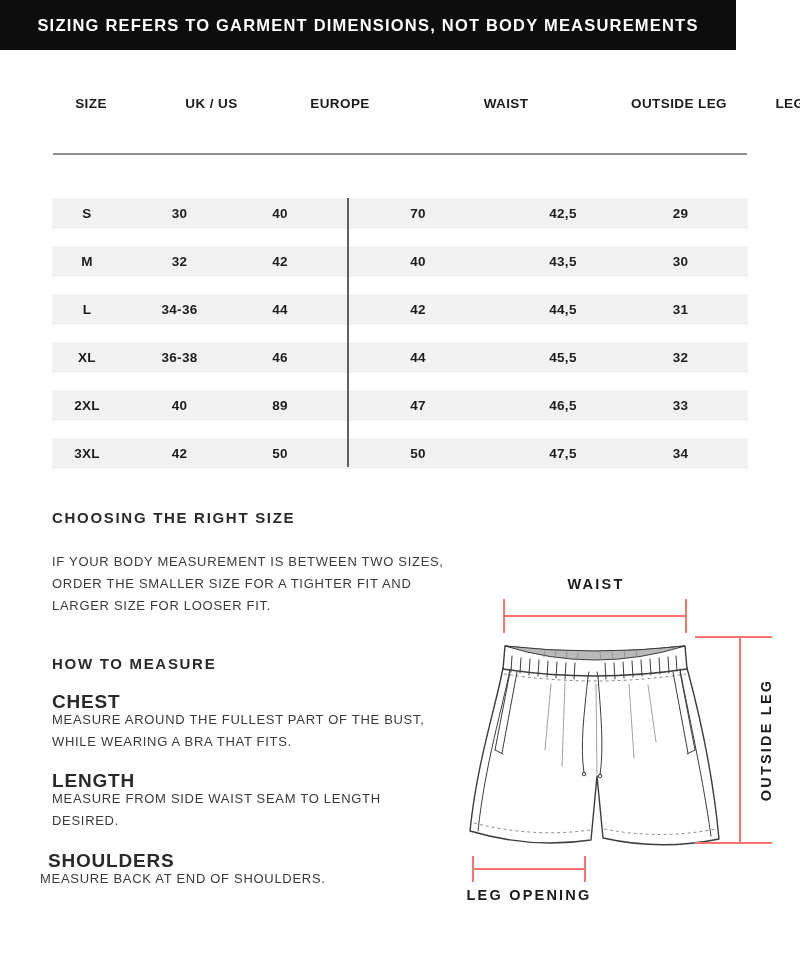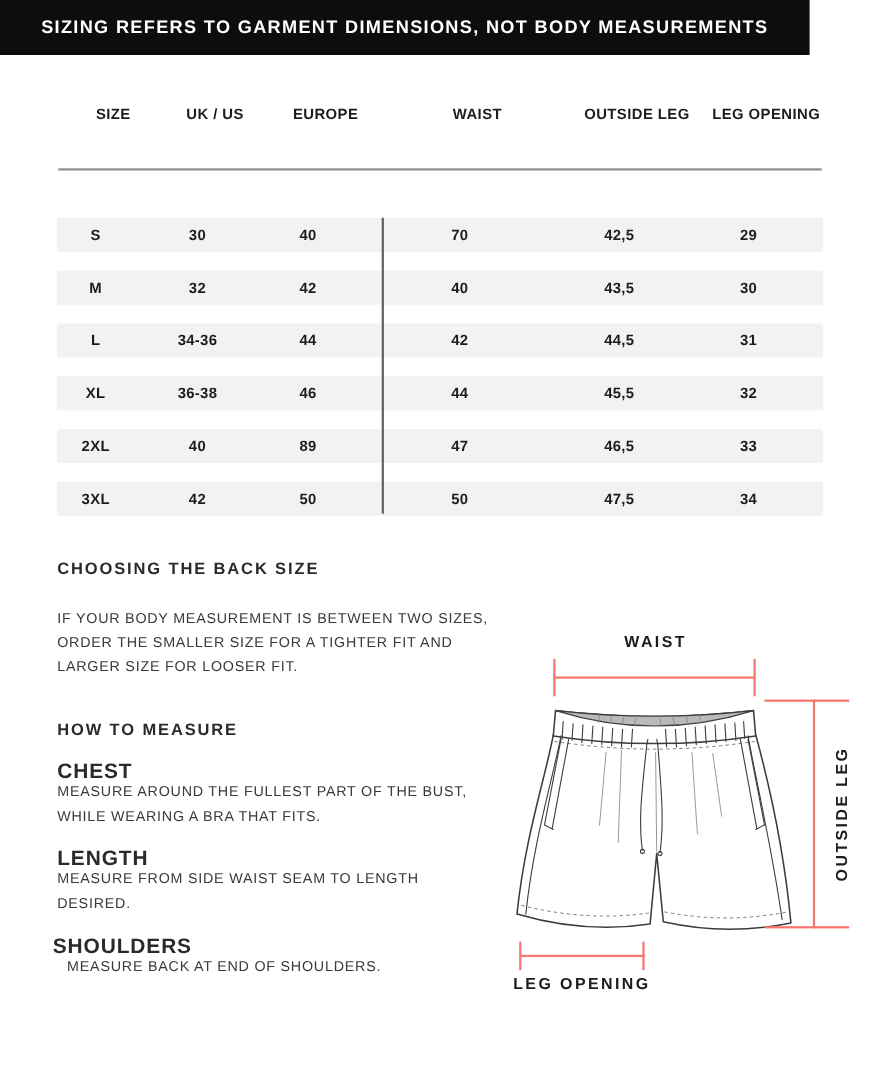--- a/index.html
+++ b/index.html
@@ -12,21 +12,21 @@
 
   
   .banner{
     left:0;top:0;width:736px;height:50px;background:#0d0d0d;color:#ffffff;
     display:flex;align-items:center;justify-content:center;
     font-weight:bold;font-size:16.5px;letter-spacing:1.2px;white-space:nowrap;
   }
 
   
   .grid6{display:grid;grid-template-columns:70px 115px 86px 190px 100px 135px;}
-  .thead{left:68px;top:96px;width:696px;}
+  .thead{left:56px;top:96px;width:696px;gap:28px;}
   .th{text-align:center;font-weight:bold;font-size:13.5px;letter-spacing:.4px;white-space:nowrap;}
   .rule{left:53px;top:153px;width:694px;height:2px;background:#8f8f8f;}
   .trow{left:52px;width:696px;height:31px;background:#f2f2f2;align-items:center;}
   .td{text-align:center;font-weight:bold;font-size:13.5px;letter-spacing:.3px;}
   .divider{left:347px;top:198px;width:2px;height:269px;background:#606060;}
 
   
   .sec-title{font-weight:bold;font-size:15px;letter-spacing:1.7px;color:#2a2a2a;white-space:nowrap;}
   .body-text{font-size:13px;letter-spacing:.7px;line-height:22px;color:#3a3a3a;width:400px;}
   .sub-label{font-weight:bold;font-size:19px;letter-spacing:.8px;color:#2a2a2a;}
@@ -105,33 +105,33 @@
   <div class="td">3XL</div>
   <div class="td">42</div>
   <div class="td">50</div>
   <div class="td">50</div>
   <div class="td">47,5</div>
   <div class="td">34</div>
 </div>
 
 <div class="abs divider"></div>
 
-<h2 class="abs sec-title" style="left:52px;top:509px;margin:0">CHOOSING THE BACK SIZE</h2>
+<h2 class="abs sec-title" style="left:52px;top:509px;margin:0">CHOOSING THE RIGHT SIZE</h2>
 <p class="abs body-text" style="left:52px;top:551px;margin:0">IF YOUR BODY MEASUREMENT IS BETWEEN TWO SIZES, ORDER THE SMALLER SIZE FOR A TIGHTER FIT AND LARGER SIZE FOR LOOSER FIT.</p>
 
 <h2 class="abs sec-title" style="left:52px;top:655px;margin:0">HOW TO MEASURE</h2>
 
 <h3 class="abs sub-label" style="left:52px;top:691px;margin:0">CHEST</h3>
 <p class="abs body-text" style="left:52px;top:709px;margin:0">MEASURE AROUND THE FULLEST PART OF THE BUST, WHILE WEARING A BRA THAT FITS.</p>
 
 <h3 class="abs sub-label" style="left:52px;top:770px;margin:0">LENGTH</h3>
 <p class="abs body-text" style="left:52px;top:788px;margin:0">MEASURE FROM SIDE WAIST SEAM TO LENGTH DESIRED.</p>
 
 <h3 class="abs sub-label" style="left:48px;top:850px;margin:0">SHOULDERS</h3>
-<p class="abs body-text" style="left:61px;top:868px;margin:0">MEASURE BACK AT END OF SHOULDERS.</p>
+<p class="abs body-text" style="left:40px;top:868px;margin:0">MEASURE BACK AT END OF SHOULDERS.</p>
 
 <svg class="abs" style="left:440px;top:560px" width="330" height="320" viewBox="440 560 330 320">
 
   <path class="ln" d="M505,646 Q595,657 685,646 L687,669 Q595,683 503,669 Z" fill="#ffffff"></path>
 
   <path d="M505,646 Q595,656 685,646 Q595,674 505,646 Z" fill="#b9b9b9" stroke="#3c3c3c" stroke-width="1"></path>
   <path class="soft" d="M545,650 L544,657 M556,651 L555,658 M567,652 L566,659 M578,653 L577,660 M600,653 L601,660 M612,652 L613,659 M624,651 L625,658 M636,650 L637,657" stroke="#5f5f5f"></path>
 
   <path class="thin" d="M512,656 L511,672 M521,658 L520,673 M530,659 L529,675 M539,660 L538,676 M548,661 L547,677 M557,662 L556,678 M566,663 L565,679 M575,663 L574,679 M605,663 L606,679 M614,663 L615,679 M623,662 L624,678 M632,661 L633,677 M641,660 L642,676 M650,659 L651,675 M659,658 L660,674 M668,657 L669,673 M676,656 L677,671" stroke-width=".9"></path>
 

